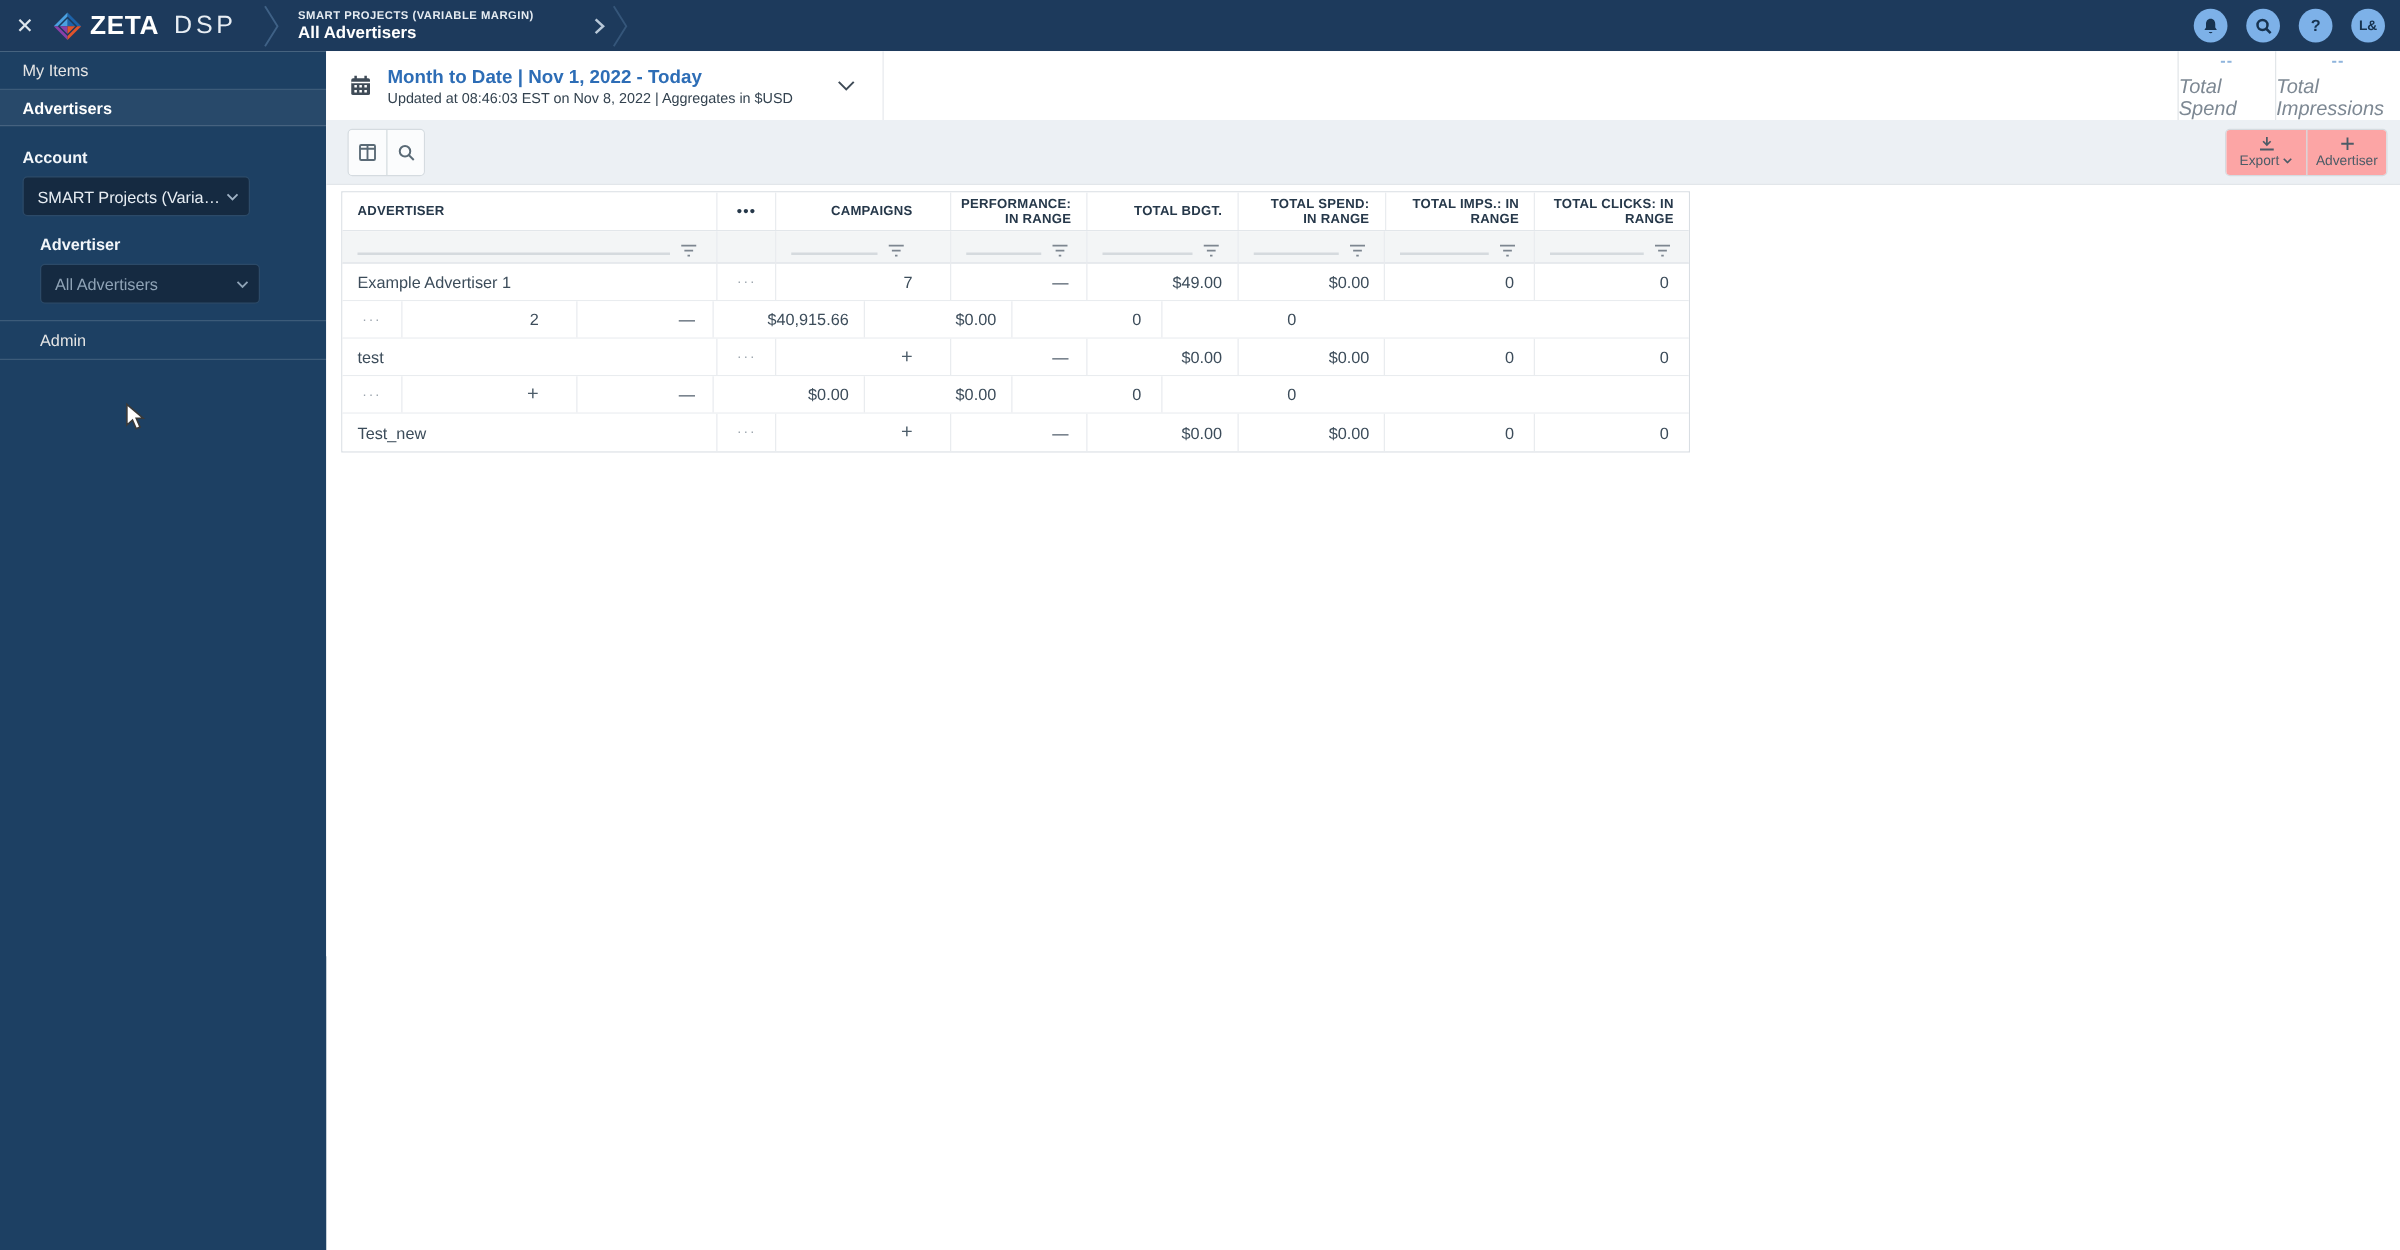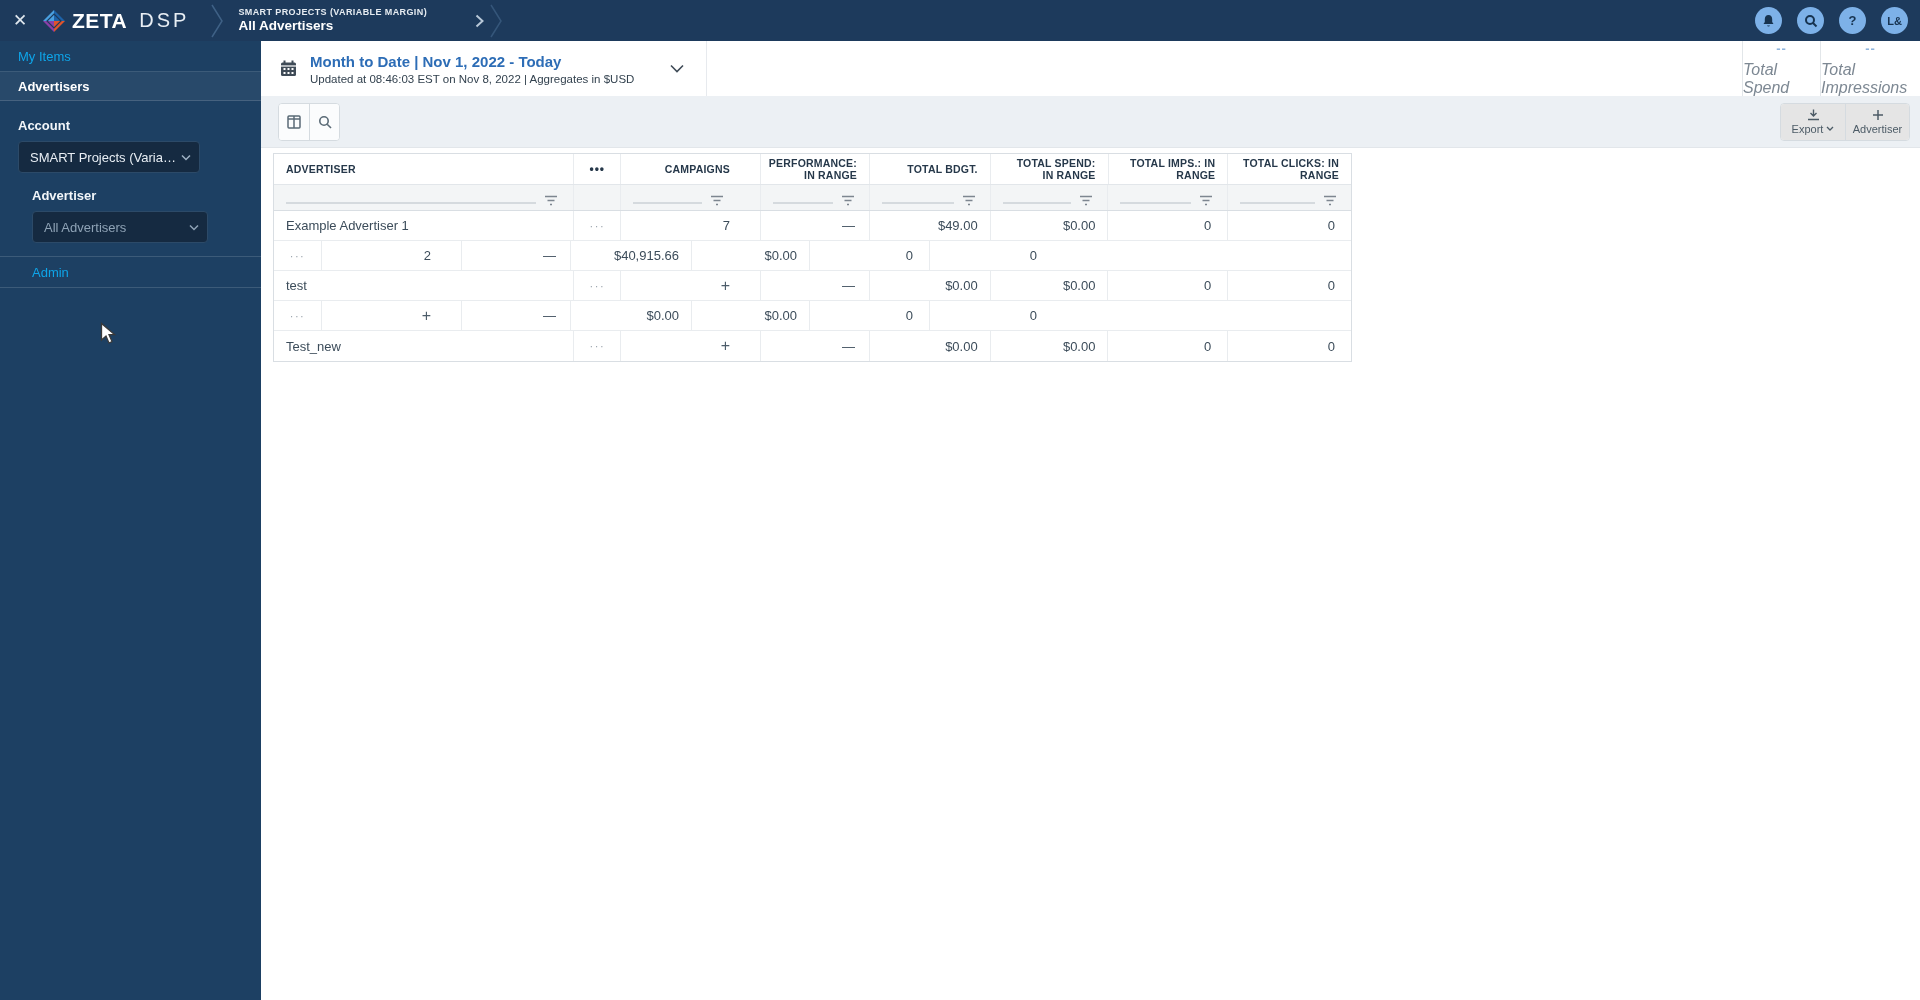--- a/index.html
+++ b/index.html
@@ -23,21 +23,21 @@
   .topbar-right { margin-left:auto; display:flex; align-items:center; gap:15px; padding-right:12px; }
   .circle-btn { width:27px; height:27px; border-radius:50%; background:#7db1e8;
     display:flex; align-items:center; justify-content:center; color:#173350;
     font-size:13px; font-weight:bold; cursor:pointer; }
 
   
   .sidebar { position:absolute; left:0; top:41px; width:261px; height:959px;
     background:#1d4063; color:#e6edf4; font-size:13px; }
   .side-row { height:31px; display:flex; align-items:center; padding-left:18px;
     border-bottom:1px solid rgba(255,255,255,.14); }
-  .side-link { color:#0ea5e9; cursor:pointer; }
+  .side-link { color:#e5e5e5; cursor:pointer; }
   .side-current { color:#ffffff; font-weight:bold; background:rgba(255,255,255,.05); height:29px; }
   .side-section { padding:17px 18px 0 18px; }
   .side-label { color:#f2f6fa; font-weight:bold; font-size:13px; }
   .side-select { margin-top:8px; width:182px; height:32px; background:#152a41;
     border:1px solid #2c4a68; border-radius:4px; display:flex; align-items:center;
     padding:0 8px 0 11px; cursor:pointer; }
   .side-select .val { flex:1; white-space:nowrap; overflow:hidden; text-overflow:ellipsis;
     font-size:13px; color:#e8eef4; }
   .side-select.secondary { width:176px; }
   .side-select.secondary .val { color:#8fa3b6; }
@@ -66,21 +66,21 @@
   .toolbar-band { height:52px; background:#ecf0f4; border-bottom:1px solid #e2e6ea;
     display:flex; align-items:center; }
   .btn-group { display:flex; border:1px solid #d5dbe0; border-radius:4px; overflow:hidden;
     background:#fbfcfd; }
   .icon-btn { width:30px; height:36px; display:flex; align-items:center; justify-content:center;
     background:#fbfcfd; cursor:pointer; }
   .icon-btn + .icon-btn { border-left:1px solid #d5dbe0; }
   .tools-left { margin-left:17px; }
   .tools-right { margin-left:auto; margin-right:10px; }
   .action-btn { width:64px; height:36px; display:flex; flex-direction:column; align-items:center;
-    justify-content:center; gap:2px; background:#e5e5e5; cursor:pointer;
+    justify-content:center; gap:2px; background:#fca5a5; cursor:pointer;
     color:#4c5b66; font-size:11px; }
   .action-btn + .action-btn { border-left:1px solid #d5dbe0; }
   .btn-label { display:flex; align-items:center; gap:3px; }
 
   
   .table { margin:5px 0 0 12px; width:1079px; border:1px solid #d9dee3; background:#fff; }
   .thead { display:flex; height:31px; background:#fff; border-bottom:1px solid #e2e6ea; }
   .th { display:flex; align-items:center; font-size:10.5px; font-weight:bold;
     color:#26384a; letter-spacing:.2px; line-height:12px; padding:0 12px; cursor:pointer; }
   .th + .th, .fc + .fc, .td + .td { border-left:1px solid #e9ecef; }

